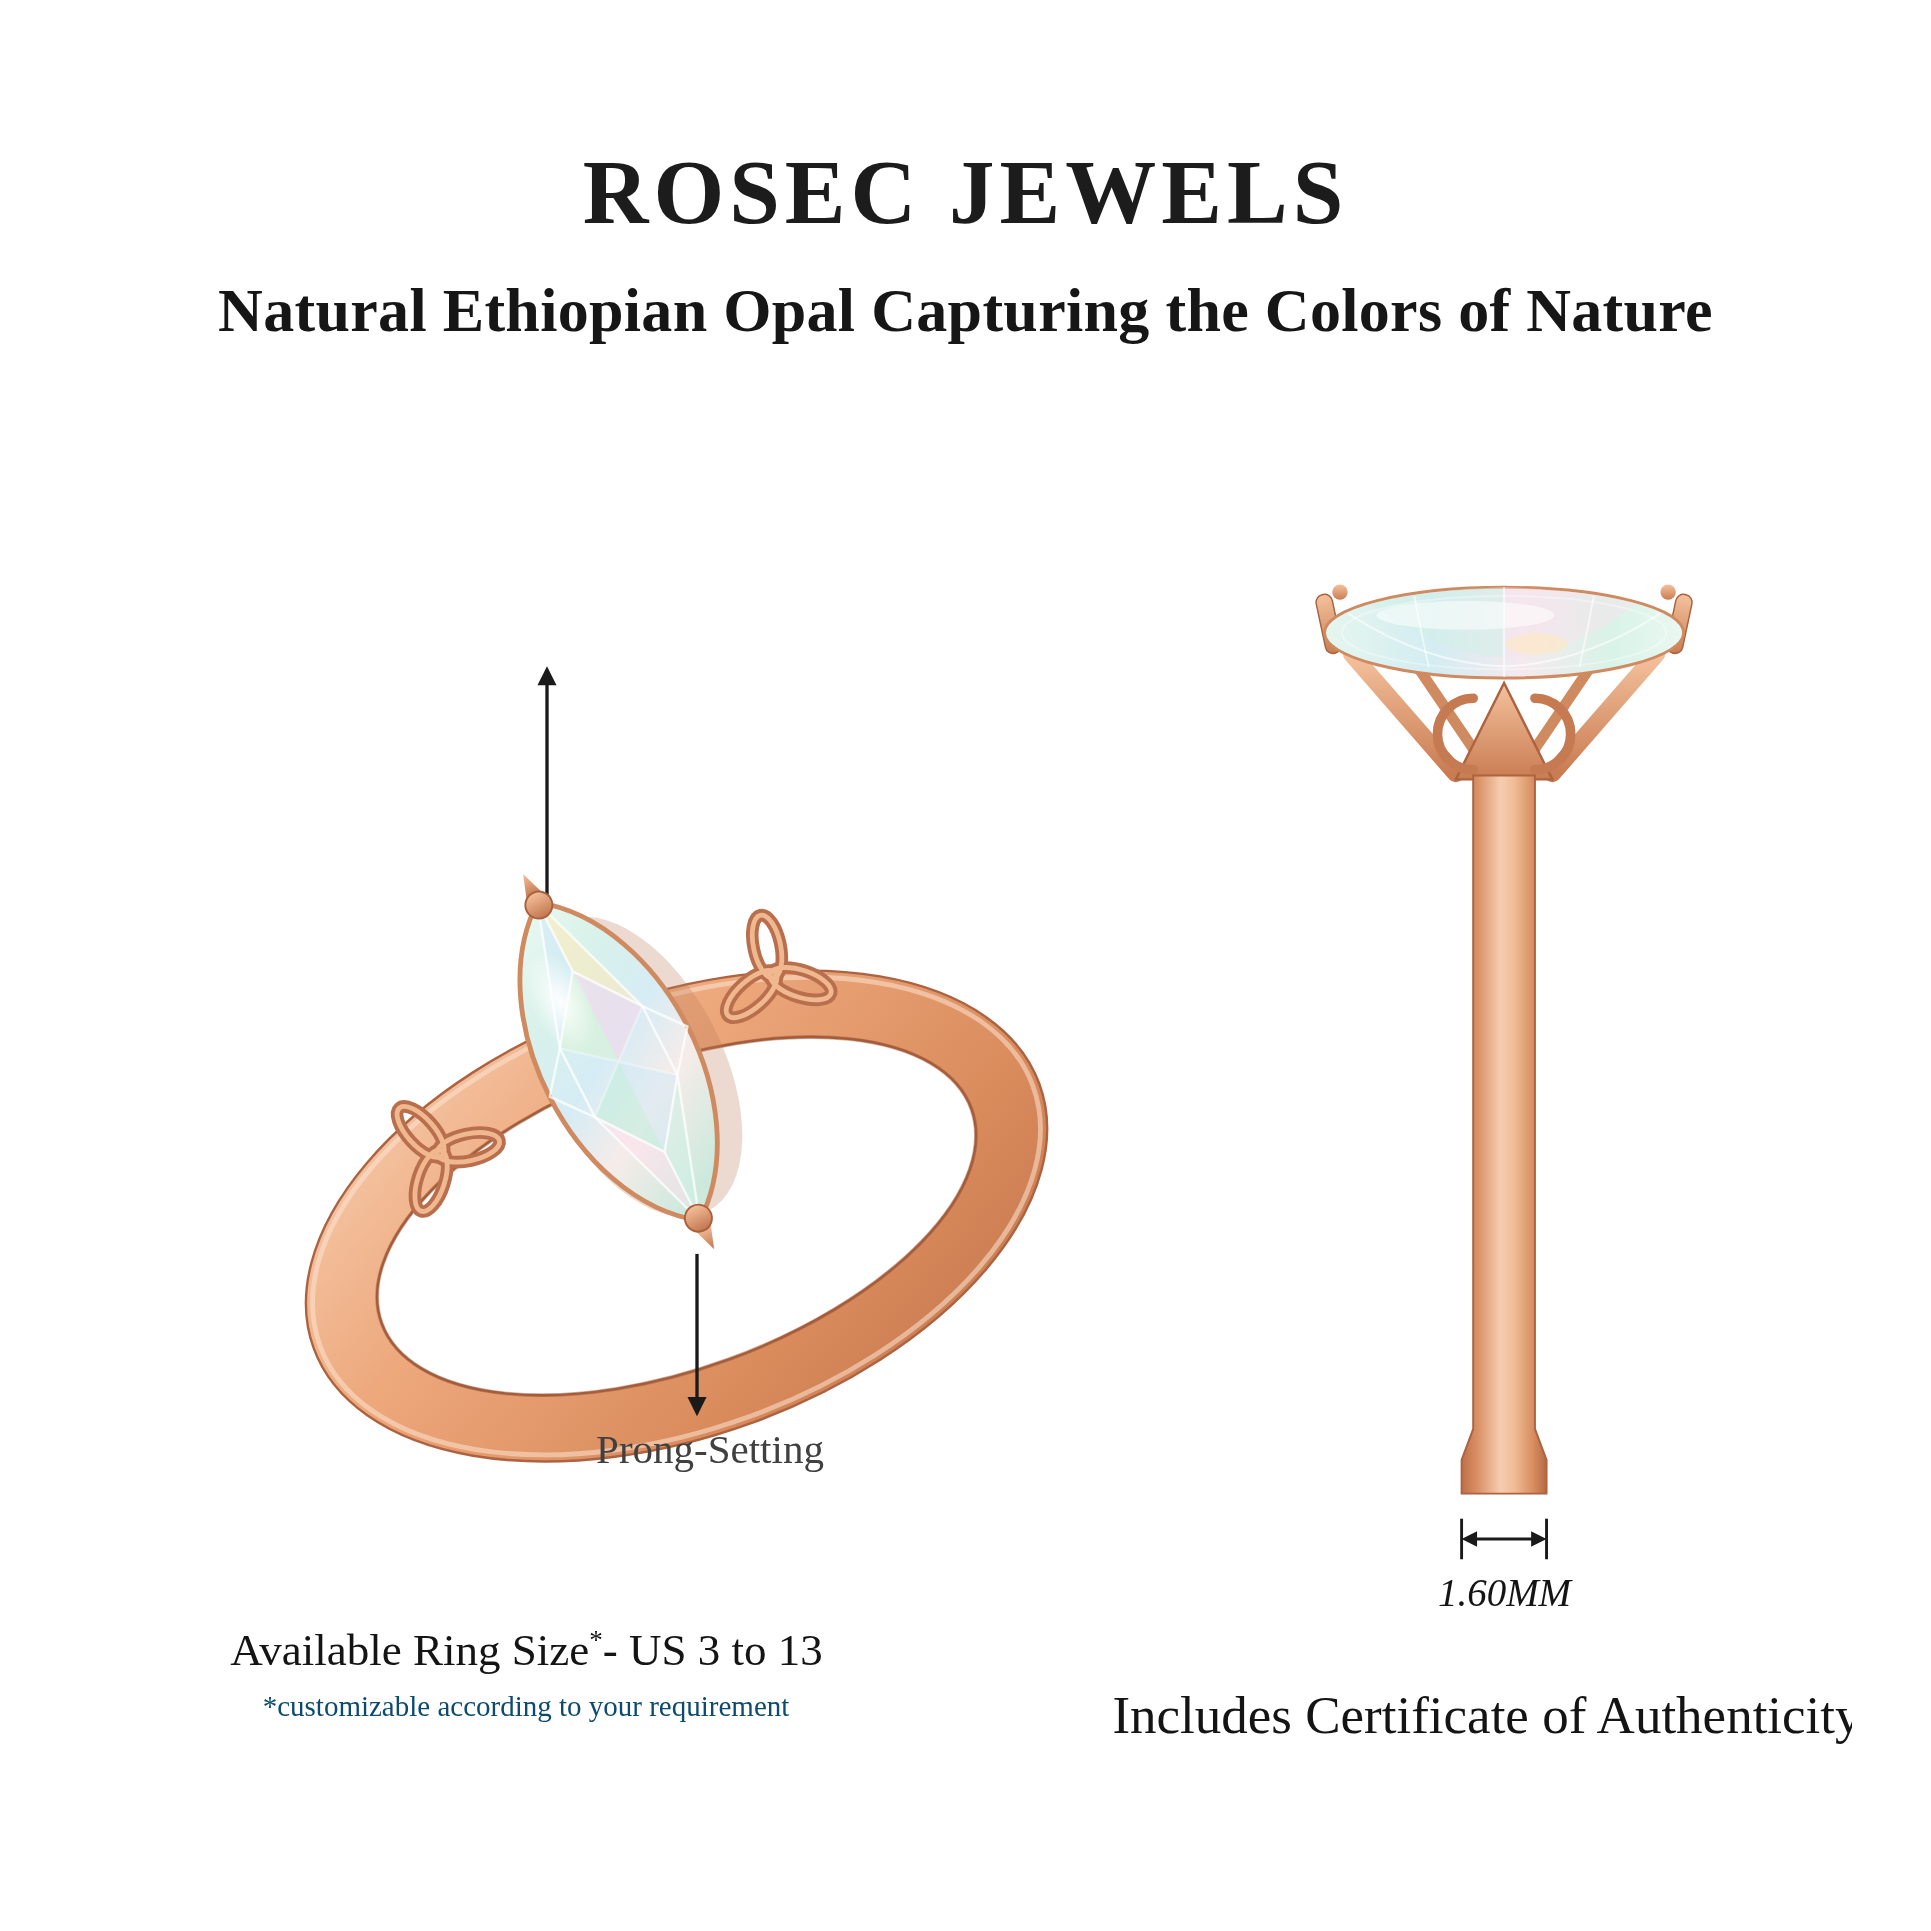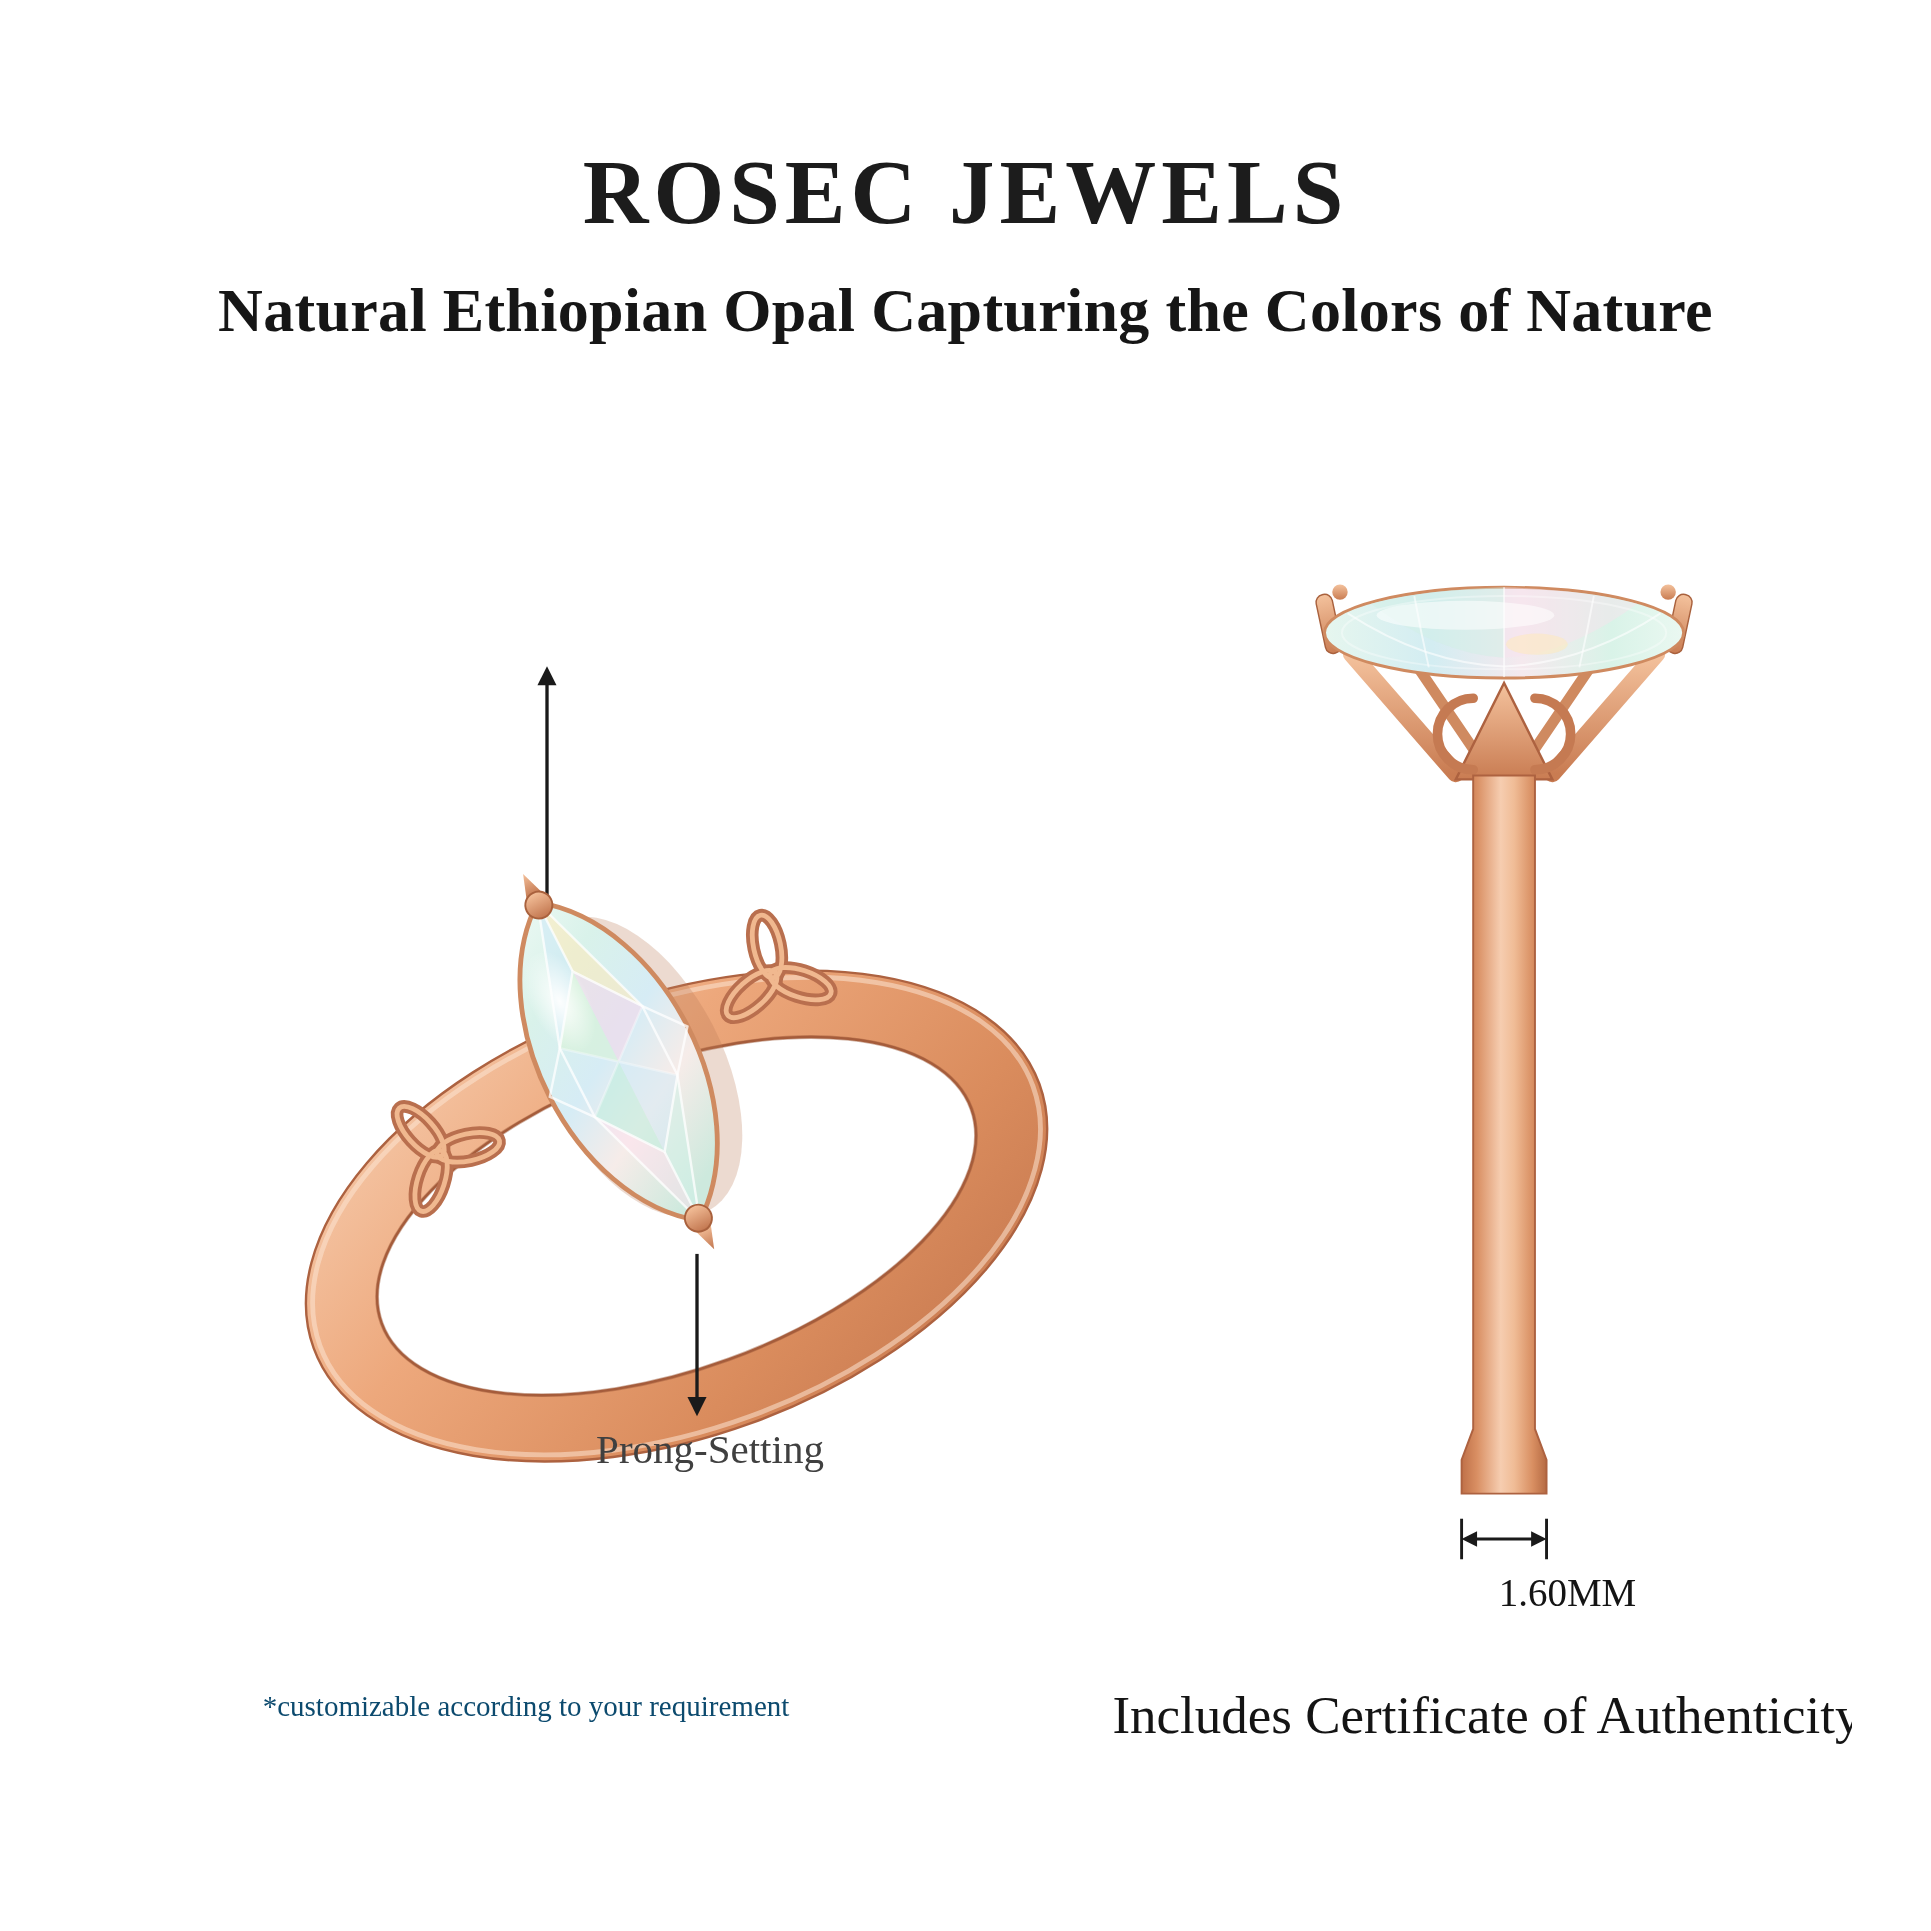--- a/index.html
+++ b/index.html
@@ -18,22 +18,22 @@
   }
   .stone-annotation {
     top:550px; left:425px; width:695px;
     font-size:40px; line-height:1.32; color:#141414;
   }
   .prong-label {
     top:1425px; left:517px; width:386px; text-align:center;
     font-size:41px; color:#404040;
   }
   .dim-label {
-    top:1570px; left:1442px; width:251px; text-align:center;
-    font-size:39px; color:#141414;
+    top:1570px; left:1379px; width:251px; text-align:center;
+    font-size:39px; color:#141414;font-style:italic;
   }
   .size-line {
     top:1624px; left:116px; width:821px; text-align:center;
     font-size:45px; color:#141414;
   }
   .size-line .sup { vertical-align:super; font-size:0.6em; }
   .custom-note {
     top:1690px; left:77px; width:898px; text-align:center;
     font-size:29px; color:#0c4a6e;
   }
@@ -215,17 +215,20 @@
       <line x1="184" y1="1018" x2="184" y2="1060" stroke="#1a1a1a" stroke-width="3"></line>
       <line x1="272" y1="1018" x2="272" y2="1060" stroke="#1a1a1a" stroke-width="3"></line>
       <line x1="190" y1="1039" x2="266" y2="1039" stroke="#1a1a1a" stroke-width="3"></line>
       <path d="M 184,1039 L 200,1031 L 200,1047 Z" fill="#1a1a1a"></path>
       <path d="M 272,1039 L 256,1031 L 256,1047 Z" fill="#1a1a1a"></path>
     </g>
   </svg>
 
   <div class="abs dim-label">1.60MM</div>
 
+  <div class="abs size-line">
+    <span>Available Ring Size</span><span class="sup">*</span><span>- US 3 to 13</span>
+  </div>
   <div class="abs custom-note">*customizable according to your requirement</div>
   <div class="abs certificate">Includes Certificate of Authenticity</div>
 
 </div>
 
 
 </body></html>

